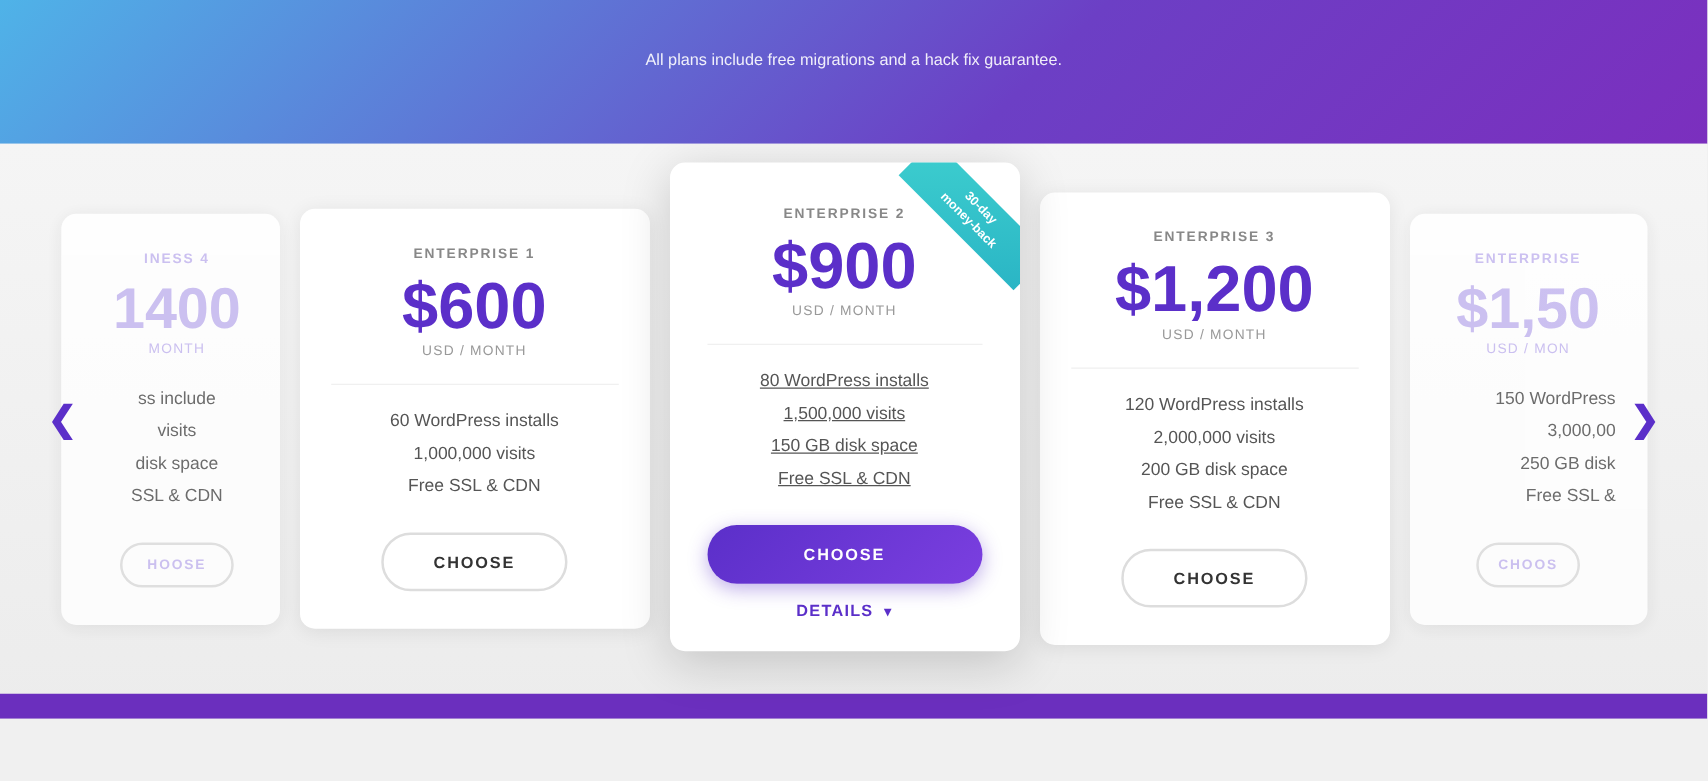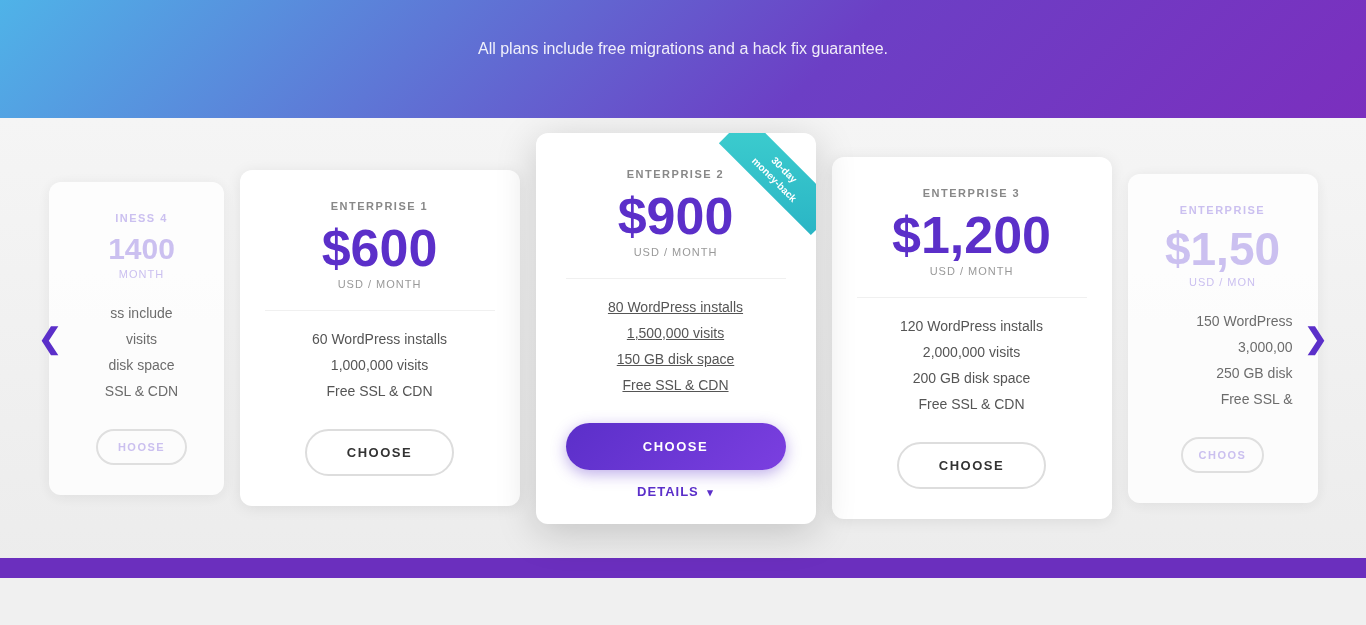--- a/index.html
+++ b/index.html
@@ -20,21 +20,21 @@
 
     .header h1 {
       color: #fff;
       font-size: 36px;
       font-weight: 800;
       margin-bottom: 10px;
     }
 
     .header p {
       color: rgba(255,255,255,0.9);
-      font-size: 16px;
+      font-size: 13px;
     }
 
     .plans-section {
       background: linear-gradient(to bottom, #f5f5f5 0%, #ececec 100%);
       padding: 0 0 20px;
       position: relative;
       height: 460px;
       overflow: hidden;
     }
 
@@ -251,21 +251,21 @@
 
 <div class="plans-section">
   <div class="plans-container">
 
     <button class="nav-arrow left">❮</button>
 
     <div class="cards-wrapper">
 
       <div class="plan-card partial-left">
         <div class="plan-name partial-text">INESS 4</div>
-        <div class="plan-price" style="color:#c5b8f0; font-size:30px;">1400</div>
+        <div class="plan-price" style="color:#c5b8f0; font-size:46px;">1400</div>
         <div class="plan-period partial-text">MONTH</div>
         <ul class="plan-features" style="color:#c5b8f0;">
           <li>ss include</li>
           <li>visits</li>
           <li>disk space</li>
           <li>SSL &amp; CDN</li>
         </ul>
         <button class="choose-btn outline" style="color:#c5b8f0; border-color:#ddd; font-size:11px; padding:10px 20px;">HOOSE</button>
       </div>
 

